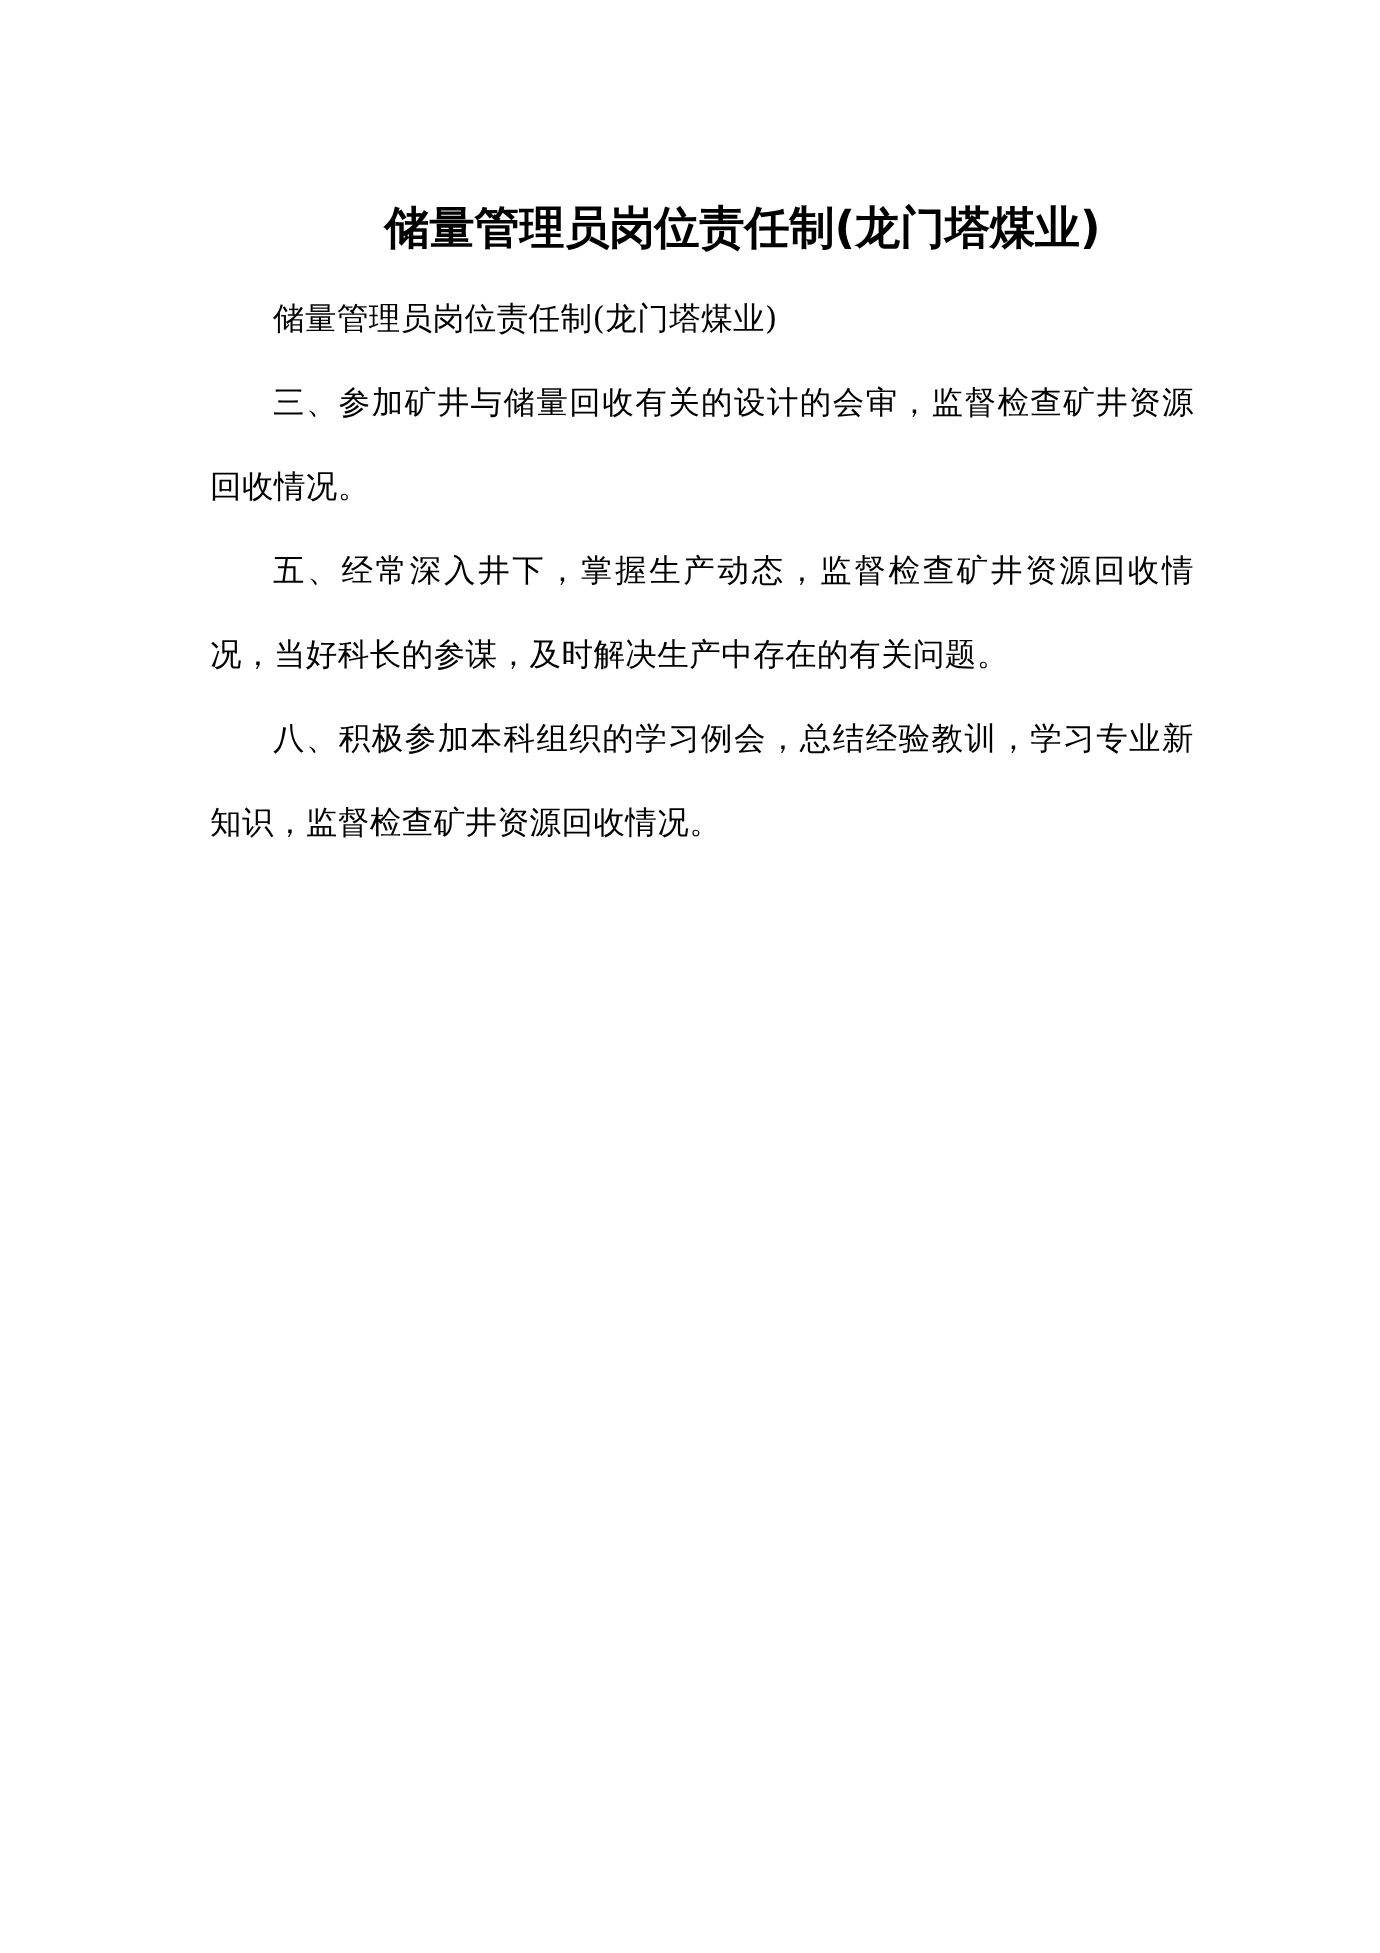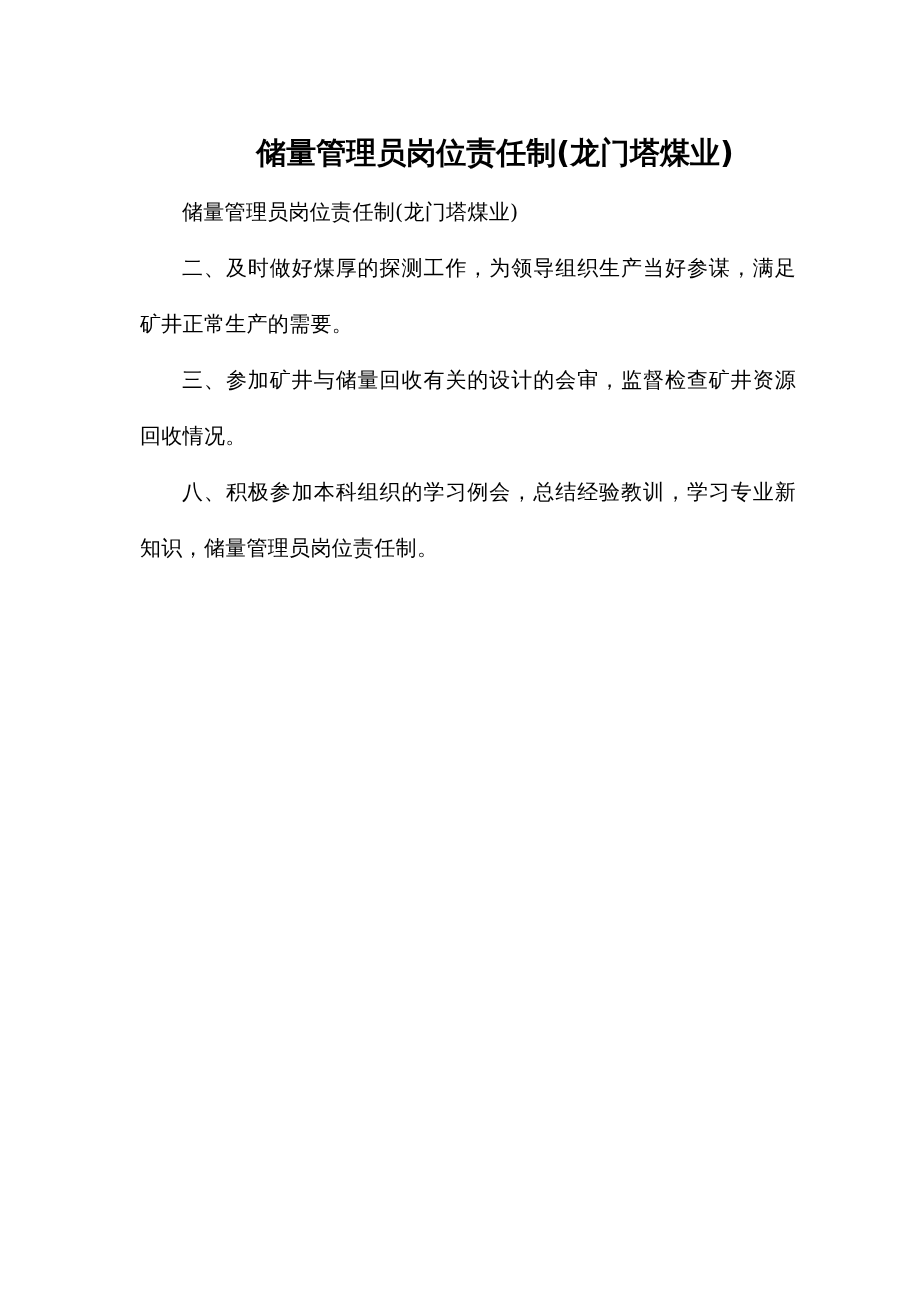--- a/index.html
+++ b/index.html
@@ -13,16 +13,16 @@
   .para { margin: 0; font-size: 21px; line-height: 56px; text-indent: 42px;
           text-align: justify; letter-spacing: 0.3px; }
 </style>
 </head>
 <body>
 
 <h1 class="title">储量管理员岗位责任制(龙门塔煤业)</h1>
 
 <div class="body">
   <p class="para">储量管理员岗位责任制(龙门塔煤业)</p>
-  <p class="para">二、及时做好煤厚的探测工作，为领导组织生产当好参谋，满足矿井正常生产的需要。</p>
   <p class="para">三、参加矿井与储量回收有关的设计的会审，监督检查矿井资源回收情况。</p>
-  <p class="para">八、积极参加本科组织的学习例会，总结经验教训，学习专业新知识，储量管理员岗位责任制。</p>
+  <p class="para">五、经常深入井下，掌握生产动态，监督检查矿井资源回收情况，当好科长的参谋，及时解决生产中存在的有关问题。</p>
+  <p class="para">八、积极参加本科组织的学习例会，总结经验教训，学习专业新知识，监督检查矿井资源回收情况。</p>
 </div>
 
 </body></html>

